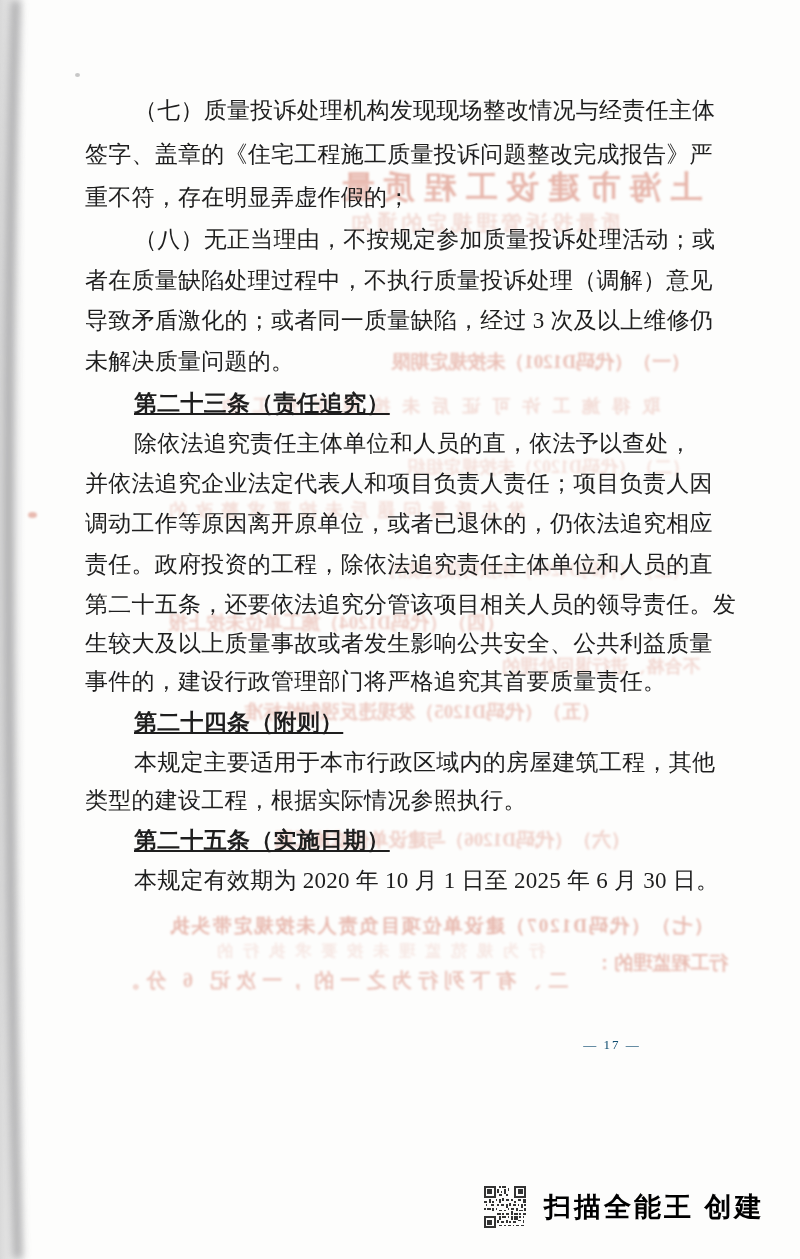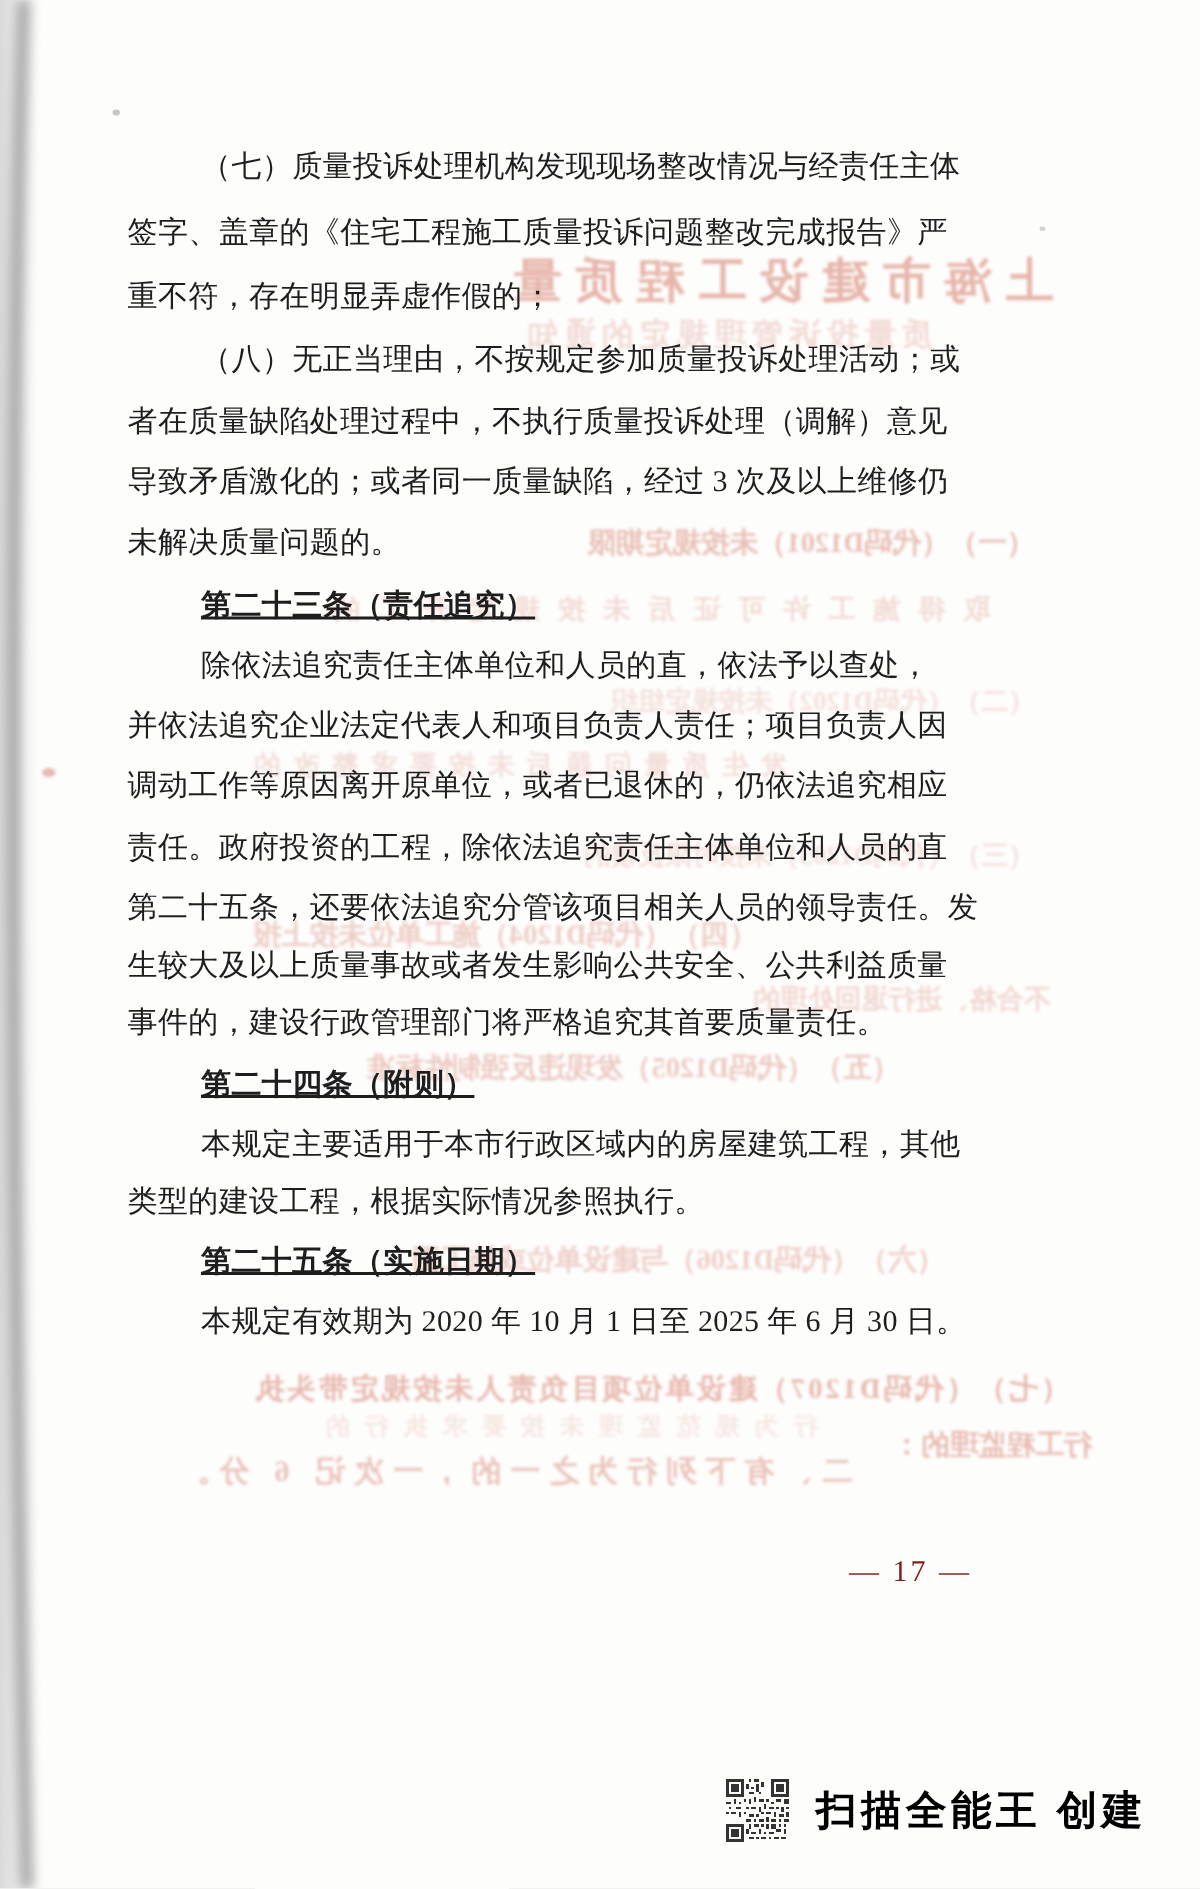--- a/index.html
+++ b/index.html
@@ -12,21 +12,21 @@
     font-family:"Liberation Serif","DejaVu Serif",serif;
   }
   
   .edge-svg{position:absolute;left:0;top:0;width:40px;height:1259px;filter:blur(4px);opacity:.85;}
   .edge-wash{position:absolute;left:0;top:0;width:26px;height:1259px;
     background:linear-gradient(to right, rgba(150,150,152,.35), rgba(200,200,202,.25) 55%, rgba(255,255,255,0));}
   
   .doc{position:absolute;left:85px;top:0;width:606px;}
   .line{
     position:absolute;left:0;width:604px;
-    font-size:20px;line-height:30px;letter-spacing:.25px;
+    font-size:23px;line-height:30px;letter-spacing:.25px;
     color:#1e1e1e;white-space:nowrap;
   }
   .indent{text-indent:49px;}
   .heading{font-weight:bold;text-decoration:underline;}
   .l0{top:96px}.l1{top:140px}.l2{top:183px}.l3{top:225px}.l4{top:266px}
   .l5{top:306px}.l6{top:347px}.l7{top:389px}.l8{top:429px}.l9{top:469px}
   .l10{top:509px}.l11{top:550px}.l12{top:590px}.l13{top:629px}.l14{top:667px}
   .l15{top:708px}.l16{top:748px}.l17{top:786px}.l18{top:826px}.l19{top:866px}
   
   .bt{
@@ -54,21 +54,21 @@
   .bt13{top:967px;left:128px;width:440px;font-size:20px;letter-spacing:6px;opacity:.34;}
   .bt14{top:941px;left:75px;width:470px;font-size:16px;letter-spacing:10px;opacity:.13;}
   
   .speck{position:absolute;border-radius:50%;pointer-events:none;}
   .speck1{left:75px;top:73px;width:5px;height:4px;background:#9a9a9a;opacity:.55;}
   .speck2{left:693px;top:151px;width:4px;height:3px;background:#b5b5b5;opacity:.6;}
   .speck3{left:28px;top:512px;width:9px;height:6px;background:#c9553d;opacity:.4;filter:blur(1px);}
   
   .page-number{
     position:absolute;left:566px;top:1037px;width:92px;
-    font-size:20px;letter-spacing:2px;color:#7f1d1d;
+    text-align:center;font-size:13px;letter-spacing:2px;color:#0c4a6e;
   }
   
   .watermark{position:absolute;left:484px;top:1186px;display:flex;align-items:center;}
   .watermark .qr{display:block;}
   .watermark .wm-label{
     margin-left:18px;
     font-family:"Liberation Sans","DejaVu Sans",sans-serif;
     font-size:27px;font-weight:bold;letter-spacing:3px;color:#000000;
   }
 </style>

